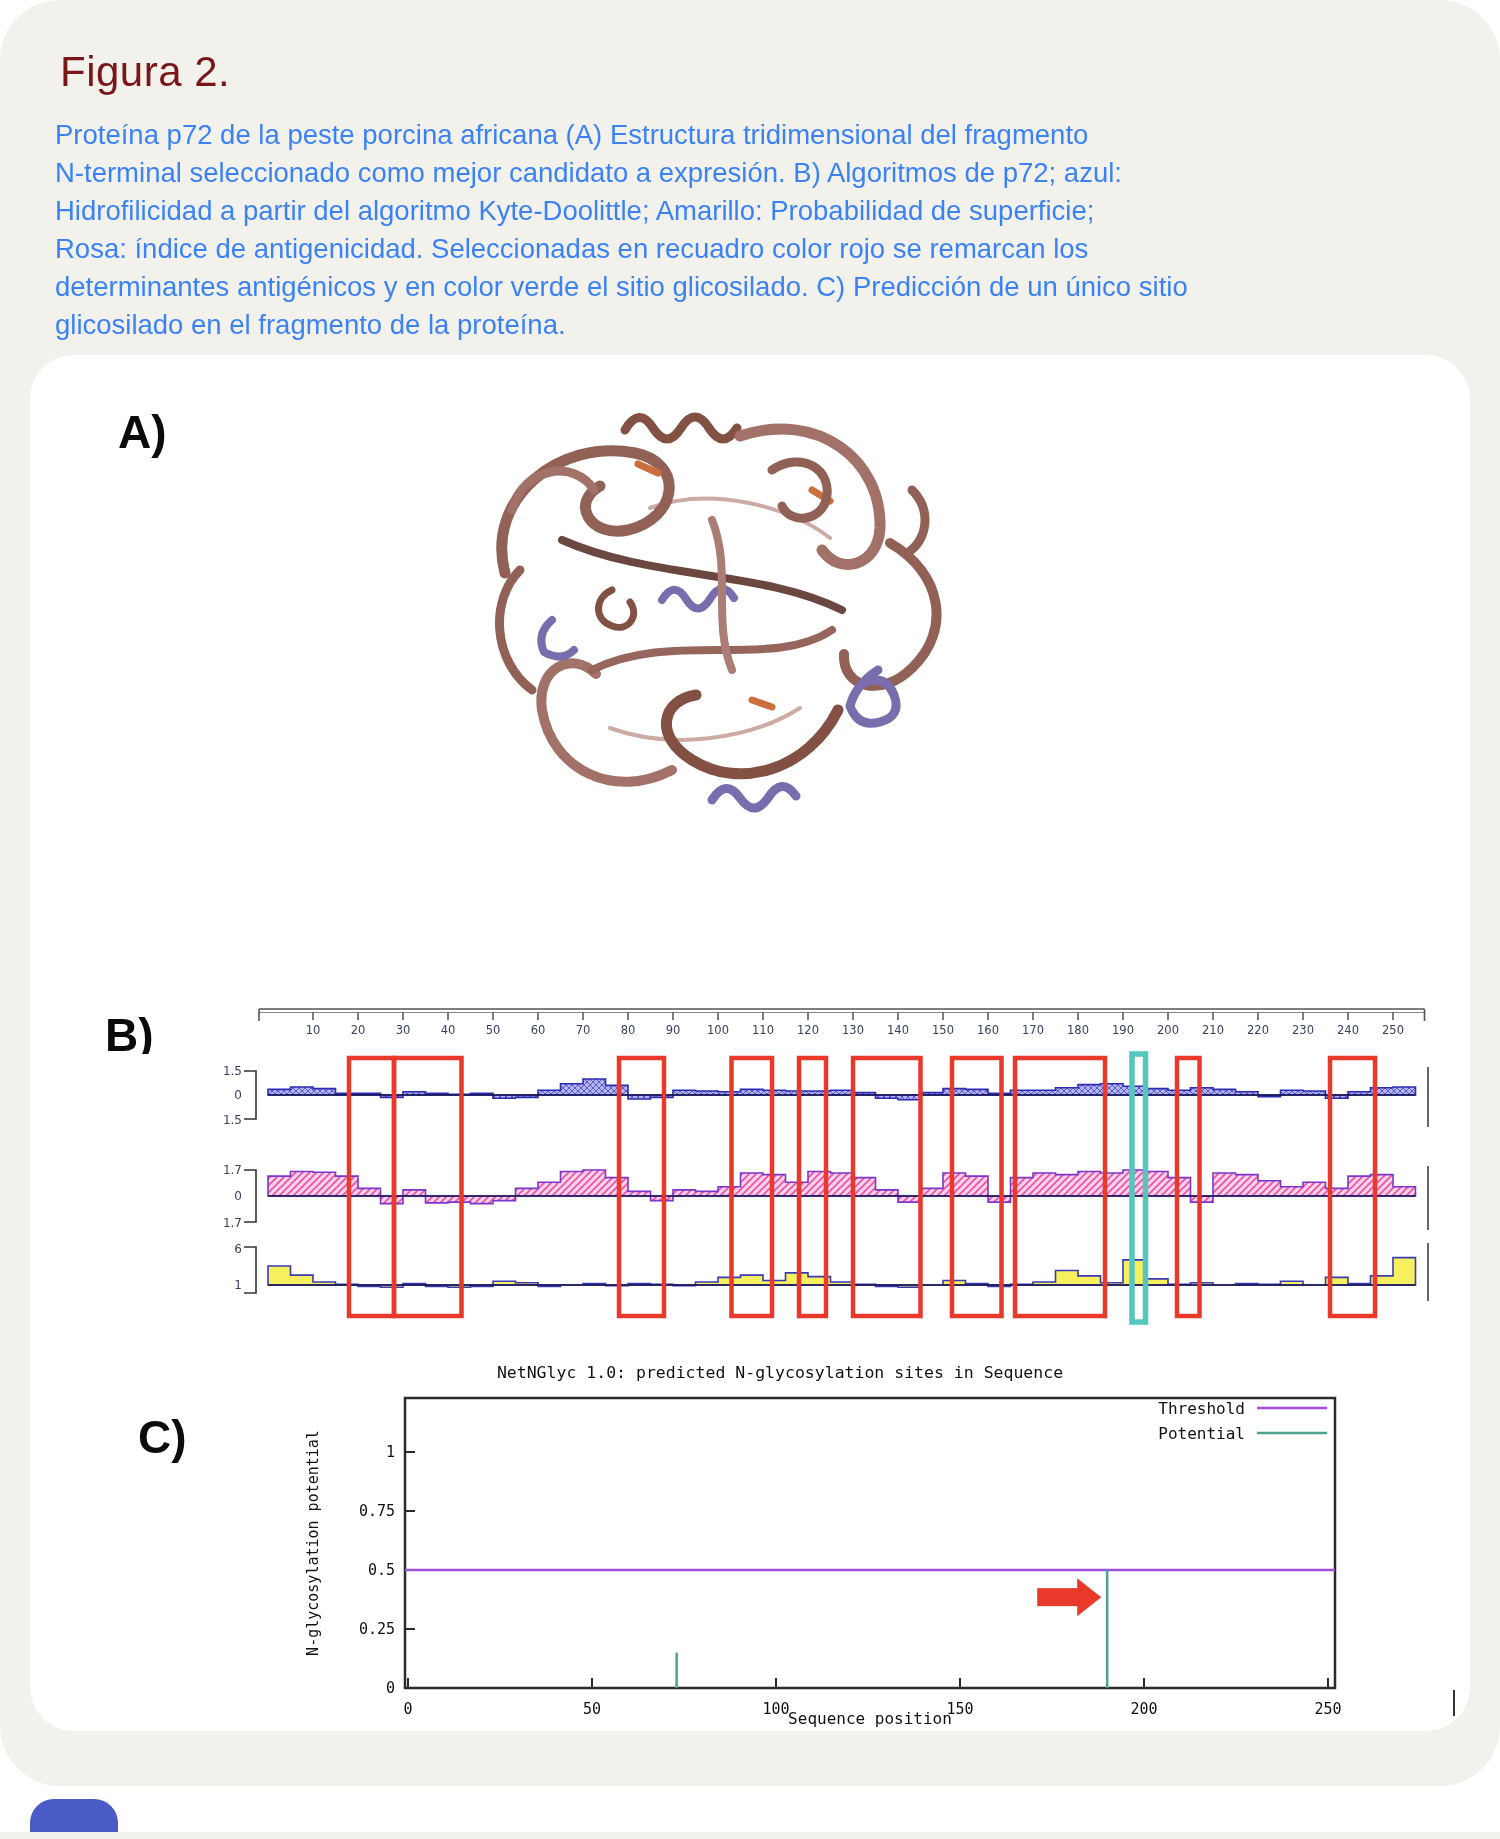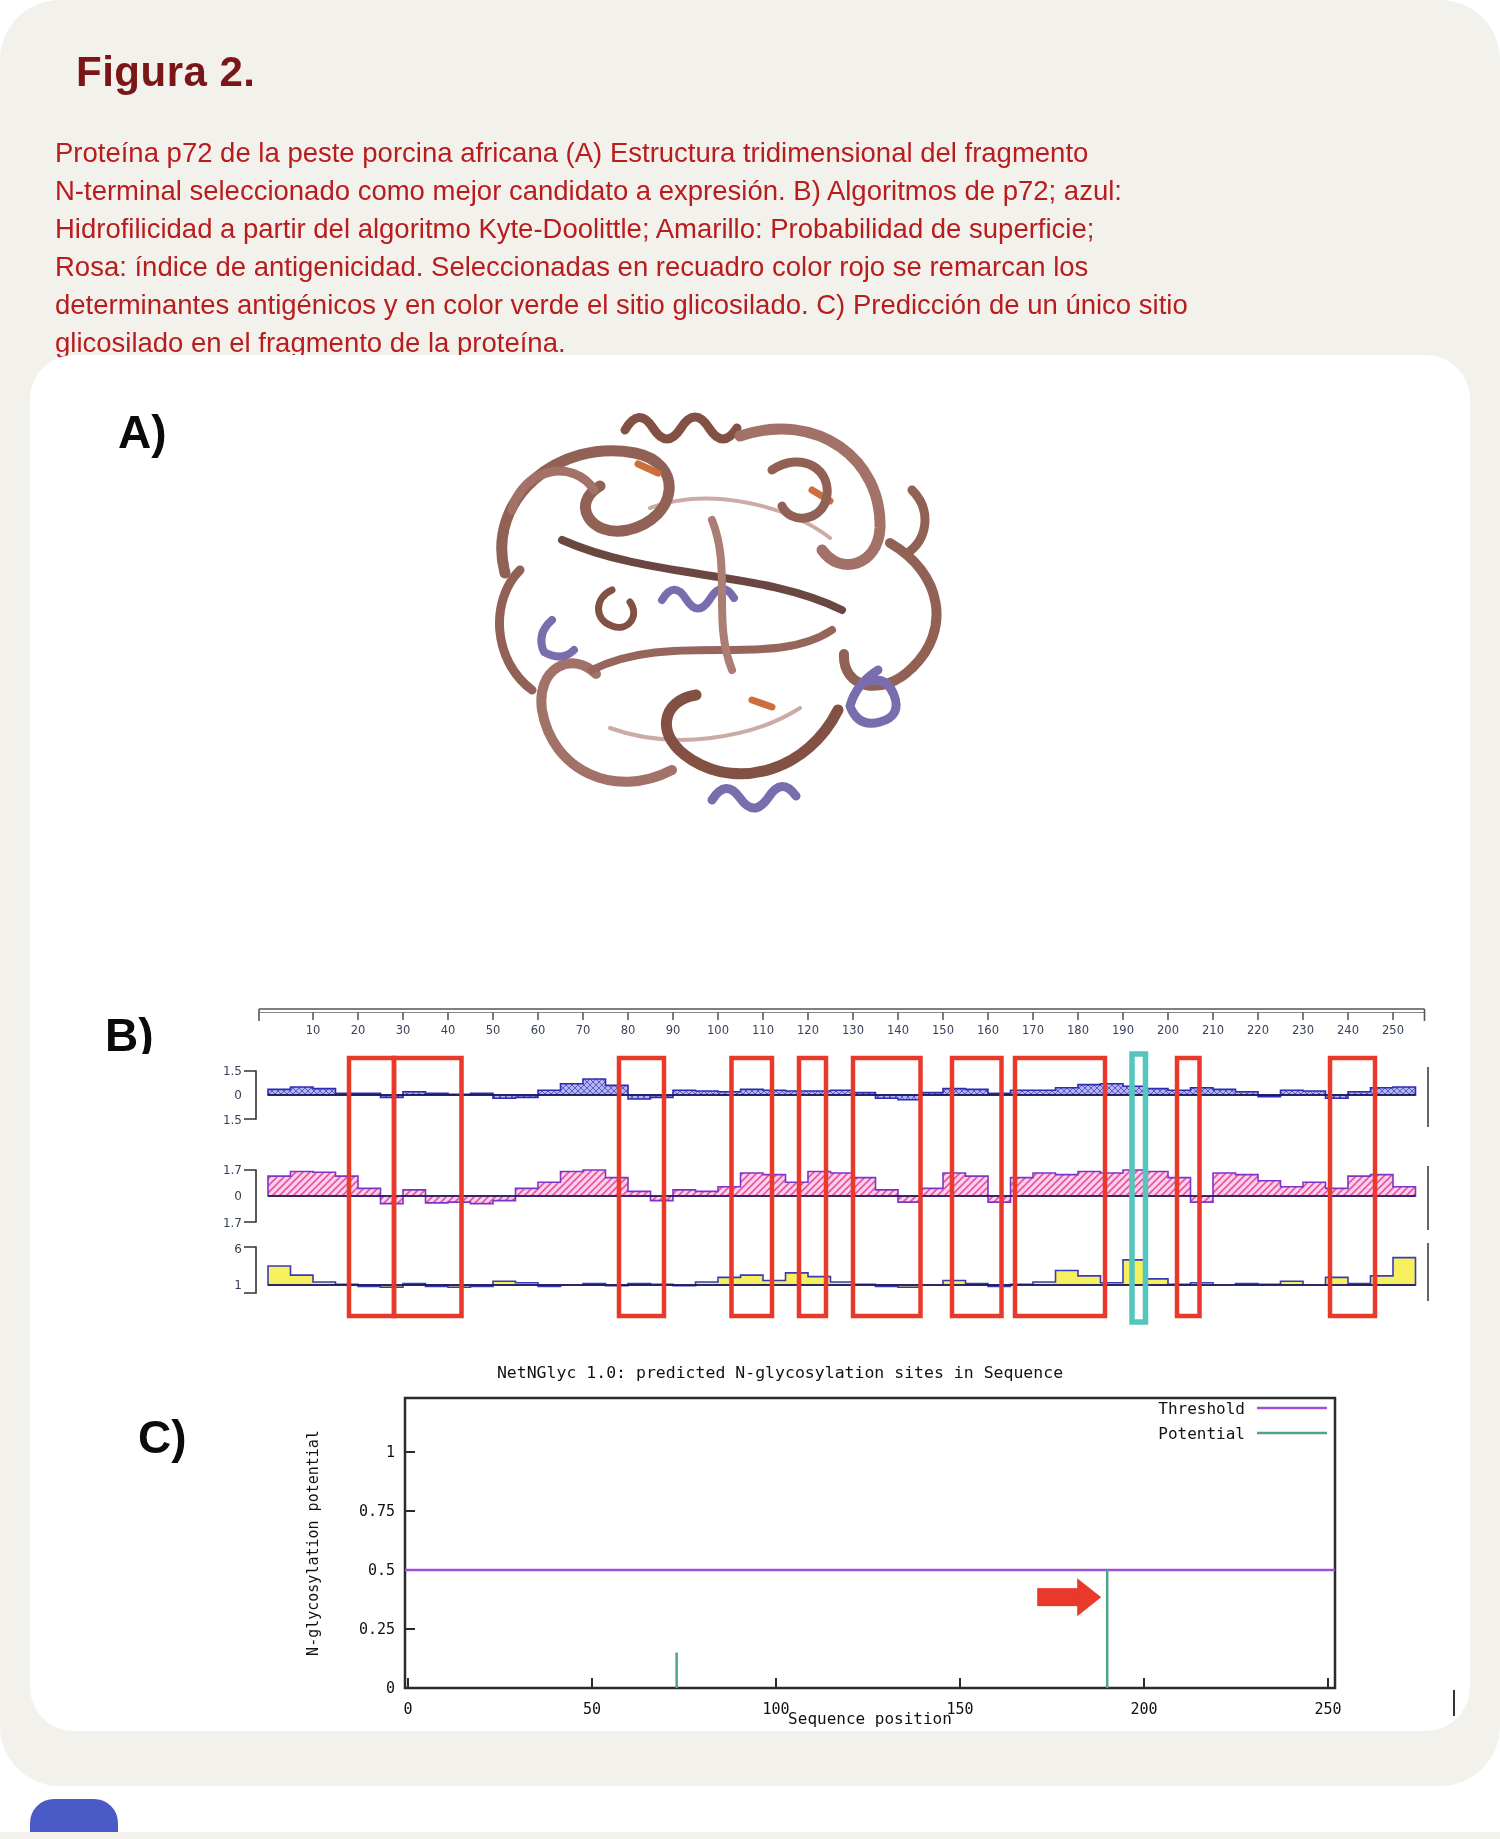--- a/index.html
+++ b/index.html
@@ -1,23 +1,23 @@
 <!DOCTYPE html>
 <html><head>
 <meta charset="utf-8">
 <style>
   html,body{margin:0;padding:0;}
   body{width:1500px;height:1839px;position:relative;background:#ffffff;overflow:hidden;
        font-family:"Liberation Sans", sans-serif;}
   .beige-bg{position:absolute;left:0;top:0;width:1500px;height:1786px;background:#f2f1ec;
        border-radius:60px;}
-  .figure-title{position:absolute;left:76px;top:48px;font-size:42px;font-weight:bold;
+  .figure-title{position:absolute;left:60px;top:48px;font-size:42px;font-weight:normal;
        color:#7a1518;letter-spacing:0.5px;}
-  .figure-caption{position:absolute;left:55px;top:134px;width:1210px;font-size:27.5px;
-       line-height:38px;color:#b91c1c;white-space:pre-line;}
+  .figure-caption{position:absolute;left:55px;top:116px;width:1210px;font-size:27.5px;
+       line-height:38px;color:#3b82f6;white-space:pre-line;}
   .card{position:absolute;left:30px;top:355px;width:1440px;height:1376px;background:#ffffff;
        border-radius:44px;}
   .panel-label{position:absolute;font-size:46px;font-weight:bold;color:#0b0b0b;}
   #label-a{left:118px;top:405px;}
   #label-b{left:105px;top:1008px;height:46px;overflow:hidden;}
   #label-c{left:138px;top:1410px;}
   svg{position:absolute;}
   #protein-svg{left:410px;top:368px;}
   #panelB{left:200px;top:995px;}
   #panelC{left:280px;top:1350px;}

